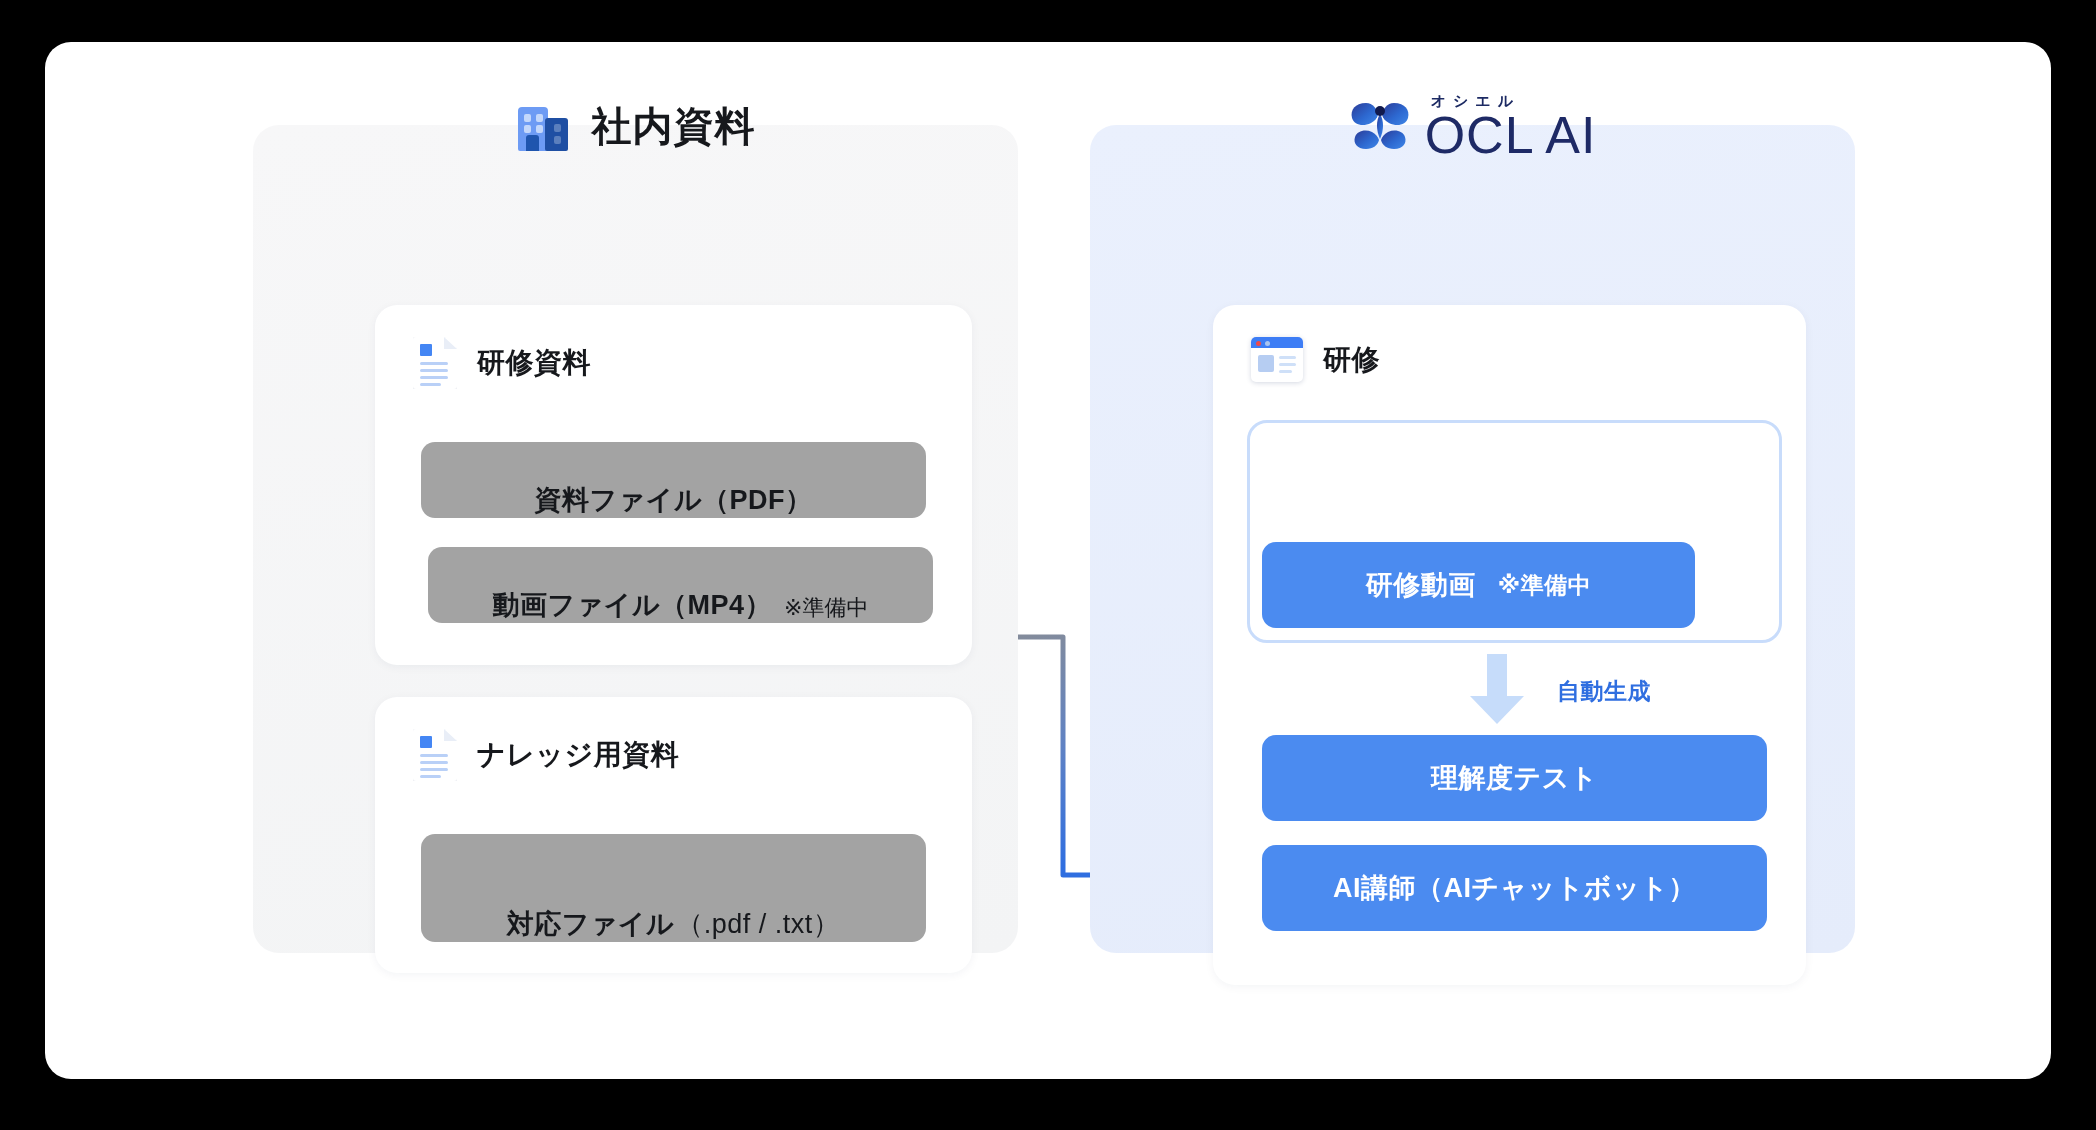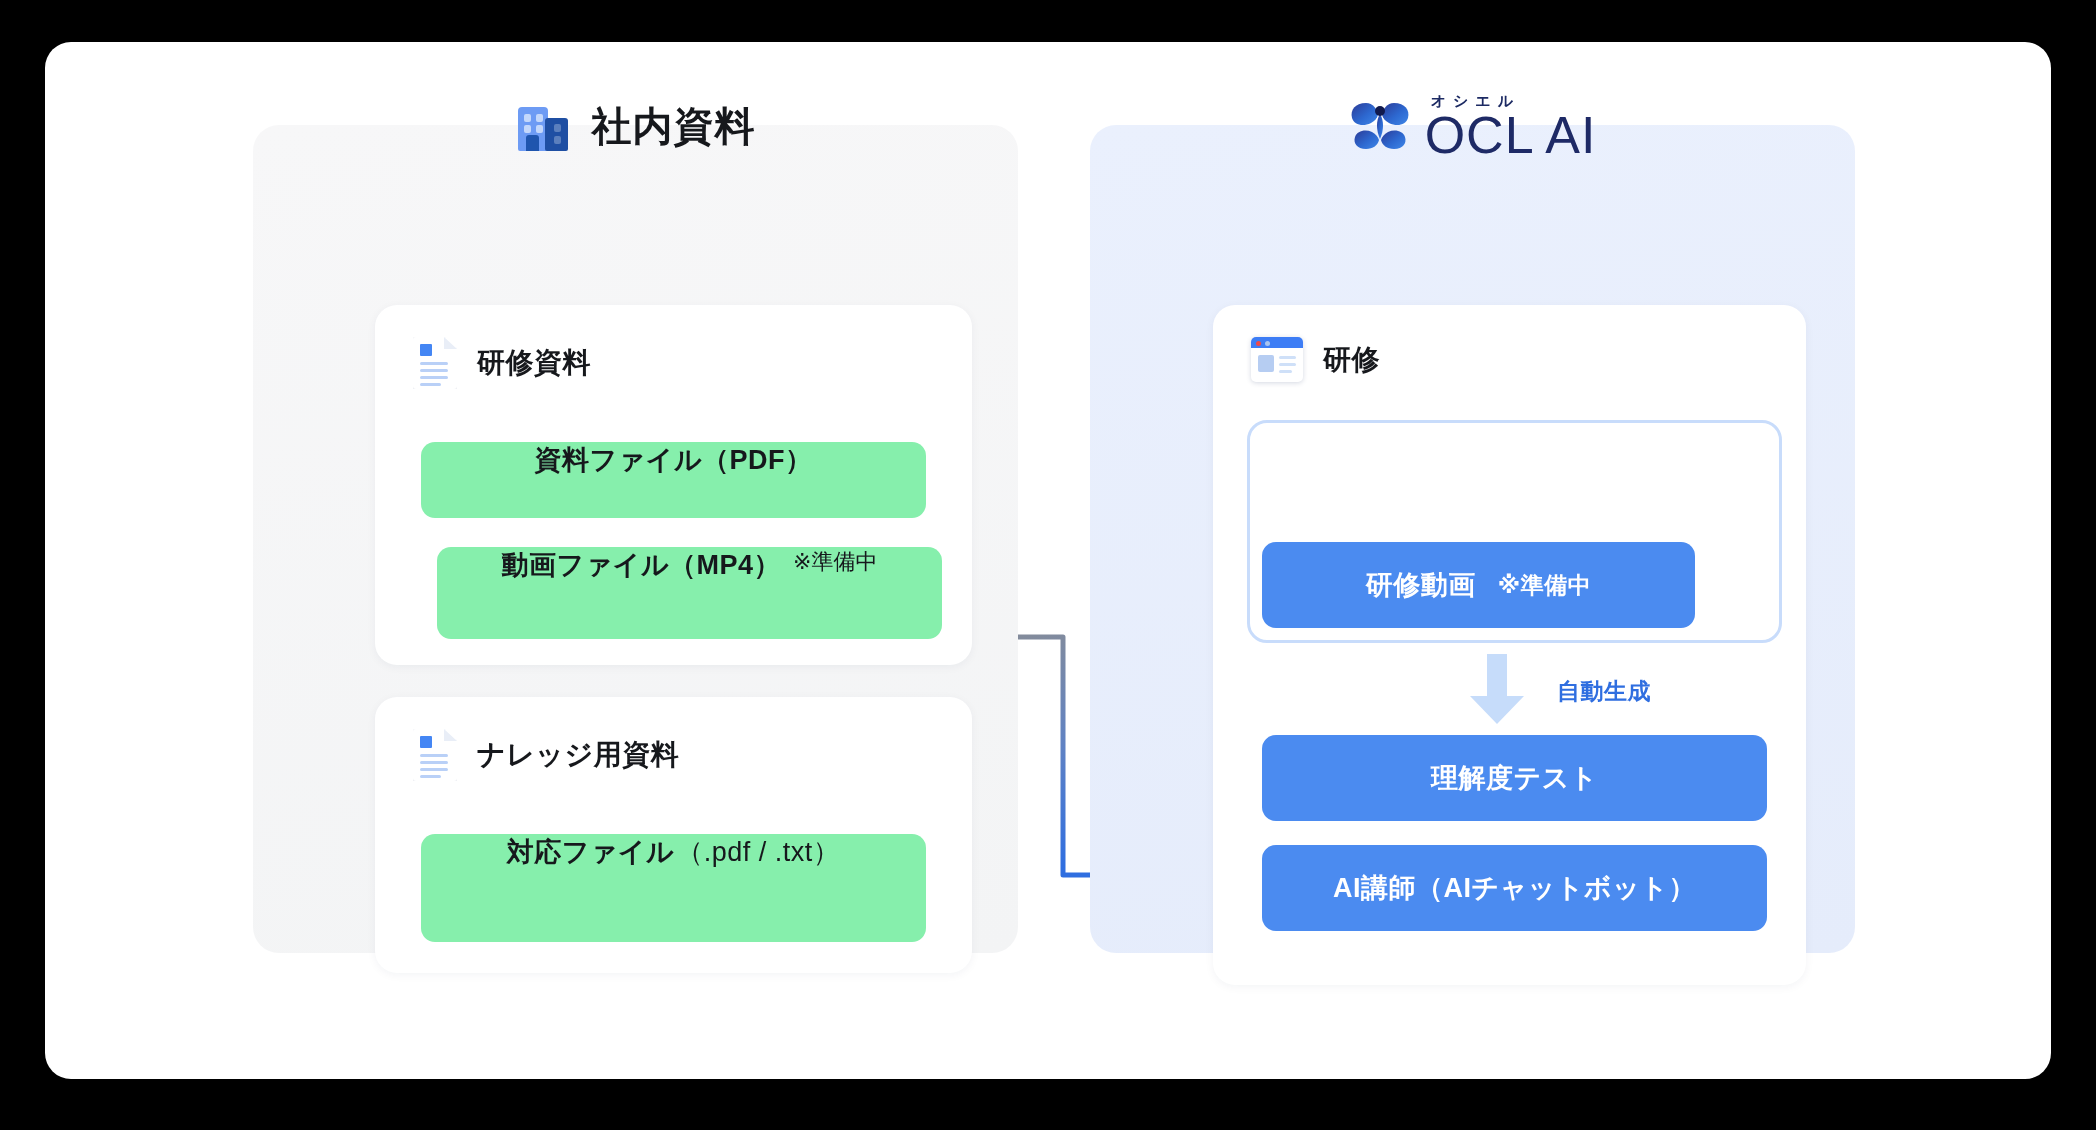--- a/index.html
+++ b/index.html
@@ -165,28 +165,28 @@
     width: 16px; height: 17px; background: #b6cdf2; border-radius: 2px;
   }
   .brw-line {
     position: absolute; left: 28px; height: 3px; width: 17px;
     background: #cfe0f8; border-radius: 2px;
   }
 
   
   .pill-grey {
     position: absolute;
-    background: #86efac;
+    background: #a3a3a3;
     border-radius: 14px;
-    display: flex; align-items: flex-start; justify-content: center;
+    display: flex; align-items: flex-end; justify-content: center;
     text-align: center;
     color: #16181c;
   }
   #pill-pdf  { left: 376px; top: 400px; width: 505px; height: 76px; }
-  #pill-mp4  { left: 392px; top: 505px; width: 505px; height: 92px; }
+  #pill-mp4  { left: 383px; top: 505px; width: 505px; height: 76px; }
   #pill-file { left: 376px; top: 792px; width: 505px; height: 108px; flex-direction: row; gap: 2px; }
 
   .pill-main { font-size: 27px; font-weight: 700; letter-spacing: 0.5px; }
   .pill-note { font-size: 22px; font-weight: 500; margin-left: 12px; }
   .pill-sub  { font-size: 27px; font-weight: 400; color: #16181c; letter-spacing: 0.5px; }
 
   
   .box-blue {
     position: absolute;
     background: #4b8bf0;

